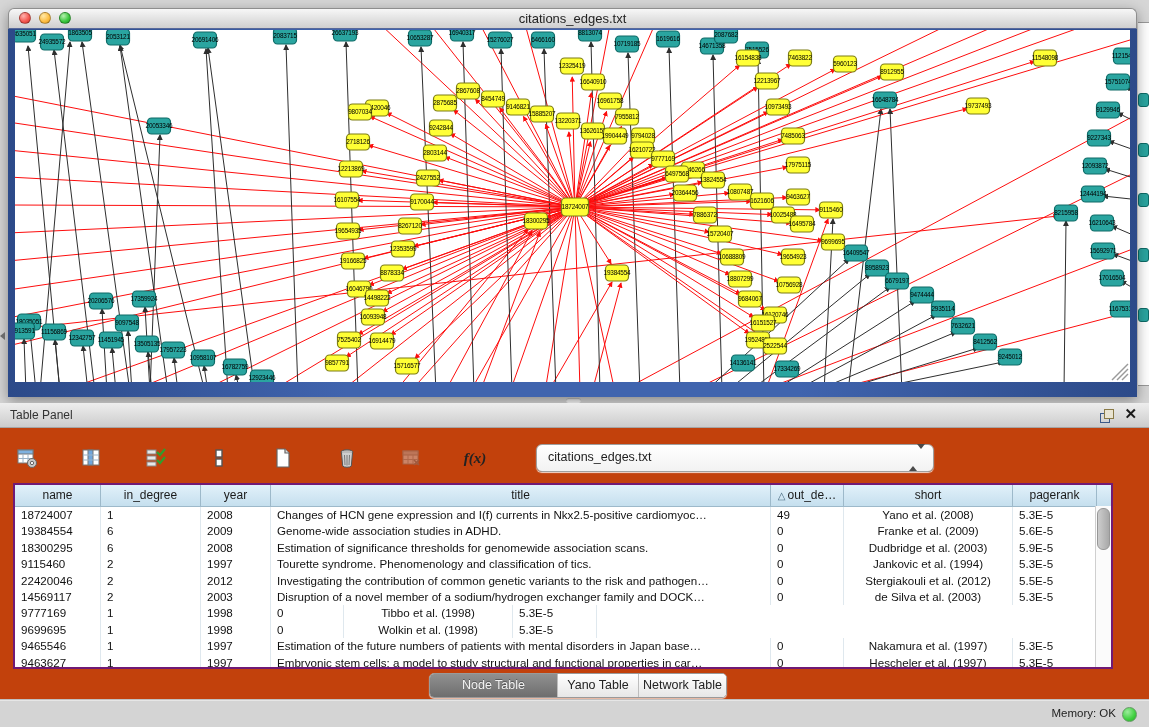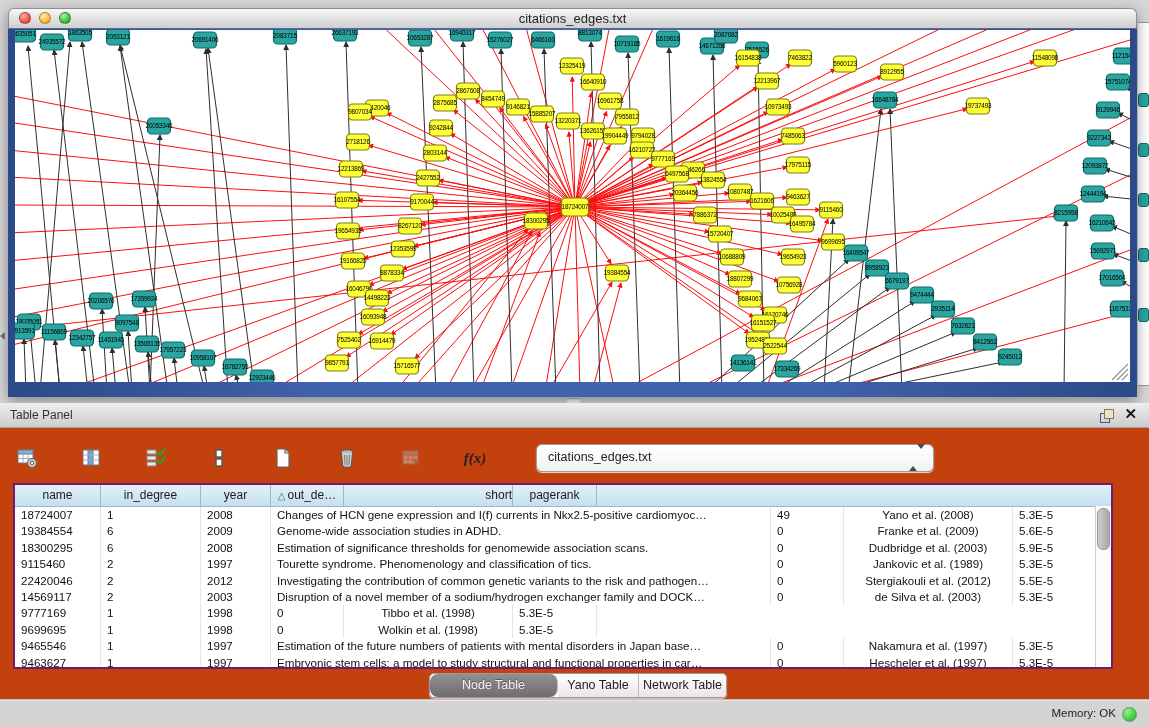--- a/index.html
+++ b/index.html
@@ -63,21 +63,21 @@
     line-height:16.4px;white-space:nowrap;overflow:hidden;padding-left:6px;}
   .td.center{text-align:center;padding-left:0;}
   .vscroll{position:absolute;right:0;top:21px;bottom:0;width:15px;background:#fbfbfb;border-left:1px solid #cfcfcf;}
   .vthumb{margin:2px 1px;width:11px;height:40px;border-radius:6px;background:linear-gradient(90deg,#cdcdcd,#a8a8a8);border:1px solid #979797;}
   
   .tabs{position:absolute;left:429px;top:270px;height:23px;display:flex;
     border:1px solid #9a9a9a;border-radius:5px;overflow:hidden;background:#fff;box-shadow:0 1px 1px rgba(255,255,255,.7);}
   .tab{font-size:12.5px;line-height:22px;text-align:center;color:#222;
     background:linear-gradient(#ffffff,#e7e7e7);border-right:1px solid #bdbdbd;}
   .tab:last-child{border-right:none;}
-  .tab.sel{background:linear-gradient(#909090,#6e6e6e);color:#f2f2f2;text-shadow:0 -1px 0 rgba(0,0,0,.35);border-radius:8px;}
+  .tab.sel{background:linear-gradient(#909090,#6e6e6e);color:#f2f2f2;text-shadow:0 -1px 0 rgba(0,0,0,.35);}
   
   .statusbar{position:absolute;left:0;bottom:0;width:1149px;height:27px;background:#d4d4d4;
     border-top:1px solid #c0c0c0;box-shadow:inset 0 1px 0 #e6e6e6;}
   .memory{position:absolute;right:33px;top:0;line-height:26px;font-size:11.5px;color:#222;}
   .memdot{position:absolute;right:12px;top:7px;width:13px;height:13px;border-radius:50%;
     background:radial-gradient(circle at 35% 30%,#9cec9c,#3fd03f 60%,#27a827);border:1px solid #629a62;}
   
   .ic{display:block;}
 </style>
 </head>
@@ -620,22 +620,23 @@
       <span class="val">citations_edges.txt</span>
       <span class="spin"><span class="up"></span><span class="dn"></span></span>
     </div>
   </div>
 
   <div class="tbl">
     <div class="tbl-head" id="tbl-head">
         <div class="th" style="width: 86px;">name</div>
         <div class="th" style="width: 100px;">in_degree</div>
         <div class="th" style="width: 70px;">year</div>
+        <div class="th" style="width: 500px;">title</div>
         <div class="th" style="width: 73px;"><span class="sort">△</span>out_de…</div>
-        <div class="th" style="width: 169px; text-align: right;">short</div>
+        <div class="th" style="width: 169px;">short</div>
         <div class="th" style="width: 84px;">pagerank</div>
       </div>
     <div class="tbl-body" id="tbl-body">
         <div class="tr">
           <div class="td" style="width: 86px;">18724007</div>
           <div class="td" style="width: 100px;">1</div>
           <div class="td" style="width: 70px;">2008</div>
           <div class="td" style="width: 500px;">Changes of HCN gene expression and I(f) currents in Nkx2.5-positive cardiomyoc…</div>
           <div class="td" style="width: 73px;">49</div>
           <div class="td center" style="width: 169px;">Yano et al. (2008)</div>
@@ -658,21 +659,21 @@
           <div class="td" style="width: 73px;">0</div>
           <div class="td center" style="width: 169px;">Dudbridge et al. (2003)</div>
           <div class="td" style="width: 84px;">5.9E-5</div>
         </div>
         <div class="tr">
           <div class="td" style="width: 86px;">9115460</div>
           <div class="td" style="width: 100px;">2</div>
           <div class="td" style="width: 70px;">1997</div>
           <div class="td" style="width: 500px;">Tourette syndrome. Phenomenology and classification of tics.</div>
           <div class="td" style="width: 73px;">0</div>
-          <div class="td center" style="width: 169px;">Jankovic et al. (1989)</div>
+          <div class="td center" style="width: 169px;">Jankovic et al. (1994)</div>
           <div class="td" style="width: 84px;">5.3E-5</div>
         </div>
         <div class="tr">
           <div class="td" style="width: 86px;">22420046</div>
           <div class="td" style="width: 100px;">2</div>
           <div class="td" style="width: 70px;">2012</div>
           <div class="td" style="width: 500px;">Investigating the contribution of common genetic variants to the risk and pathogen…</div>
           <div class="td" style="width: 73px;">0</div>
           <div class="td center" style="width: 169px;">Stergiakouli et al. (2012)</div>
           <div class="td" style="width: 84px;">5.5E-5</div>

